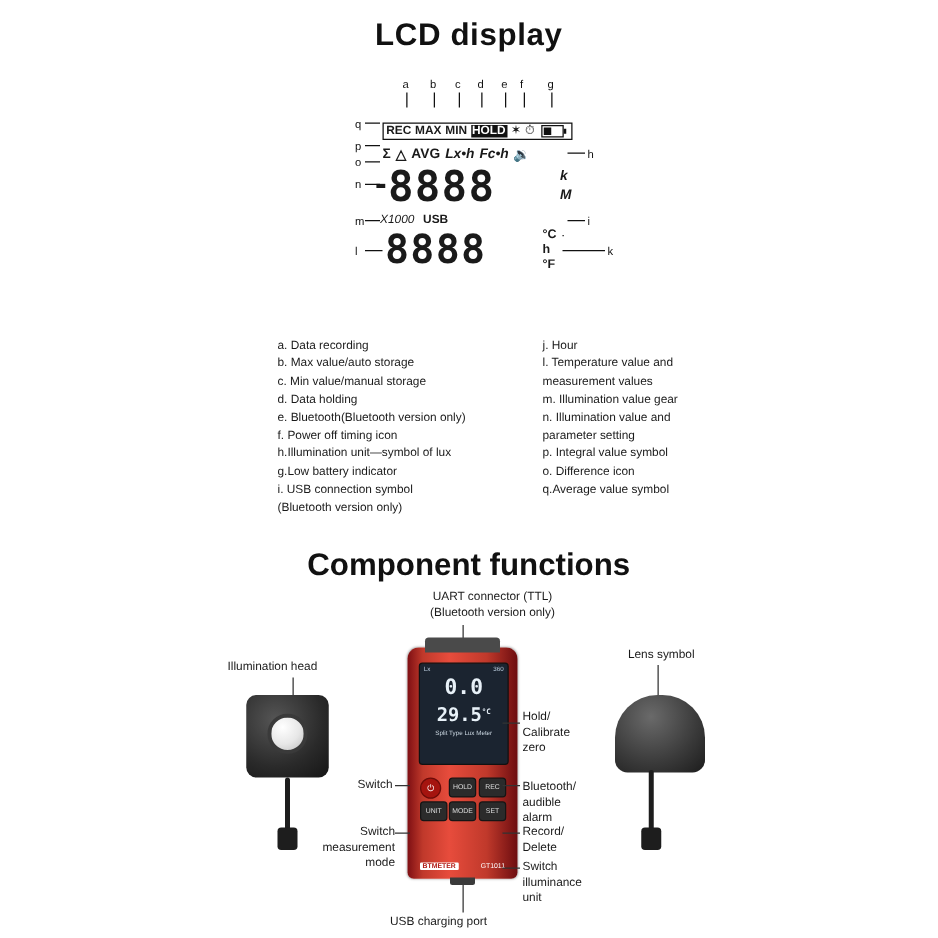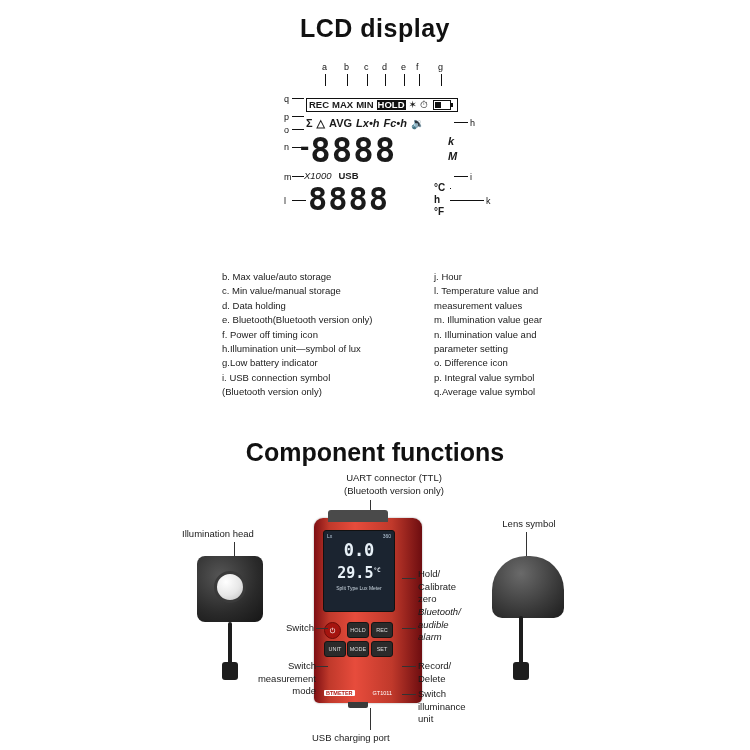--- a/index.html
+++ b/index.html
@@ -247,28 +247,27 @@
     position: absolute;
     font-size: 9.5px;
     line-height: 12.5px;
     color: #1a1a1a;
   }
   .ln { position: absolute; background: #333; }
 
   
   #meter {
     position: absolute;
-    left: 300px;
+    left: 312px;
     top: 48px;
     width: 88px;
     height: 185px;
     background: linear-gradient(90deg,#7e0f13 0%, #c0392b 14%, #e74c3c 38%, #c0392b 72%, #6d0d10 100%);
     border-radius: 9px 9px 5px 5px;
     box-shadow: 0 0 2px rgba(0,0,0,.4);
-    padding-left: 20px;
   }
   #meter-top {
     position: absolute;
     left: 14px;
     top: -8px;
     width: 60px;
     height: 12px;
     background: #4a4a4a;
     border-radius: 3px 3px 0 0;
   }
@@ -528,39 +527,40 @@
     <div class="lead-line" style="left:34px; top:114px; width:12px; height:1px;"></div>
     <div class="lead-line" style="left:34px; top:138px; width:14px; height:1px;"></div>
     <div class="lead-line" style="left:196px; top:60px; width:14px; height:1px;"></div>
     <div class="lead-line" style="left:196px; top:114px; width:14px; height:1px;"></div>
     <div class="lead-line" style="left:192px; top:138px; width:34px; height:1px;"></div>
     <div class="lead-line" style="left:192px; top:126px; width:1px; height:1px;"></div>
   </div>
 
   <div id="legend">
     <div class="col">
+      <div class="item">a. Data recording</div>
       <div class="item">b. Max value/auto storage</div>
       <div class="item">c. Min value/manual storage</div>
       <div class="item">d. Data holding</div>
       <div class="item">e. Bluetooth(Bluetooth version only)</div>
       <div class="item">f. Power off timing icon</div>
       <div class="item">h.Illumination unit—symbol of lux</div>
       <div class="item">g.Low battery indicator</div>
       <div class="item">i. USB connection symbol
    (Bluetooth version only)</div>
     </div>
     <div class="col">
       <div class="item">j. Hour</div>
       <div class="item">l. Temperature value and
     measurement values</div>
       <div class="item">m. Illumination value gear</div>
       <div class="item">n. Illumination value and
     parameter setting</div>
+      <div class="item">p. Integral value symbol</div>
       <div class="item">o. Difference icon</div>
-      <div class="item">p. Integral value symbol</div>
       <div class="item">q.Average value symbol</div>
     </div>
   </div>
 
   <div id="components">
 
     <div class="comp-label" style="left:310px; top:2px; width:140px; text-align:center; white-space:pre-line;">UART connector (TTL)
 (Bluetooth version only)</div>
     <div class="ln" style="left:356px; top:30px; width:1px; height:18px;"></div>
 
@@ -604,21 +604,21 @@
         <span>GT1011</span>
       </div>
       <div id="usb-port"></div>
     </div>
 
     <div class="comp-label" style="left:404px; top:98px; width:80px; white-space:pre-line;">Hold/
 Calibrate
 zero</div>
     <div class="ln" style="left:388px; top:108px; width:14px; height:1px;"></div>
 
-    <div class="comp-label" style="left:404px; top:136px; width:80px; white-space:pre-line;font-style:italic;">Bluetooth/
+    <div class="comp-label" style="left:404px; top:154px; width:80px; white-space:pre-line;">Bluetooth/
 audible
 alarm</div>
     <div class="ln" style="left:388px; top:158px; width:14px; height:1px;"></div>
 
     <div class="comp-label" style="left:404px; top:190px; width:80px; white-space:pre-line;">Record/
 Delete</div>
     <div class="ln" style="left:388px; top:196px; width:14px; height:1px;"></div>
 
     <div class="comp-label" style="left:404px; top:218px; width:80px; white-space:pre-line;">Switch
 illuminance

